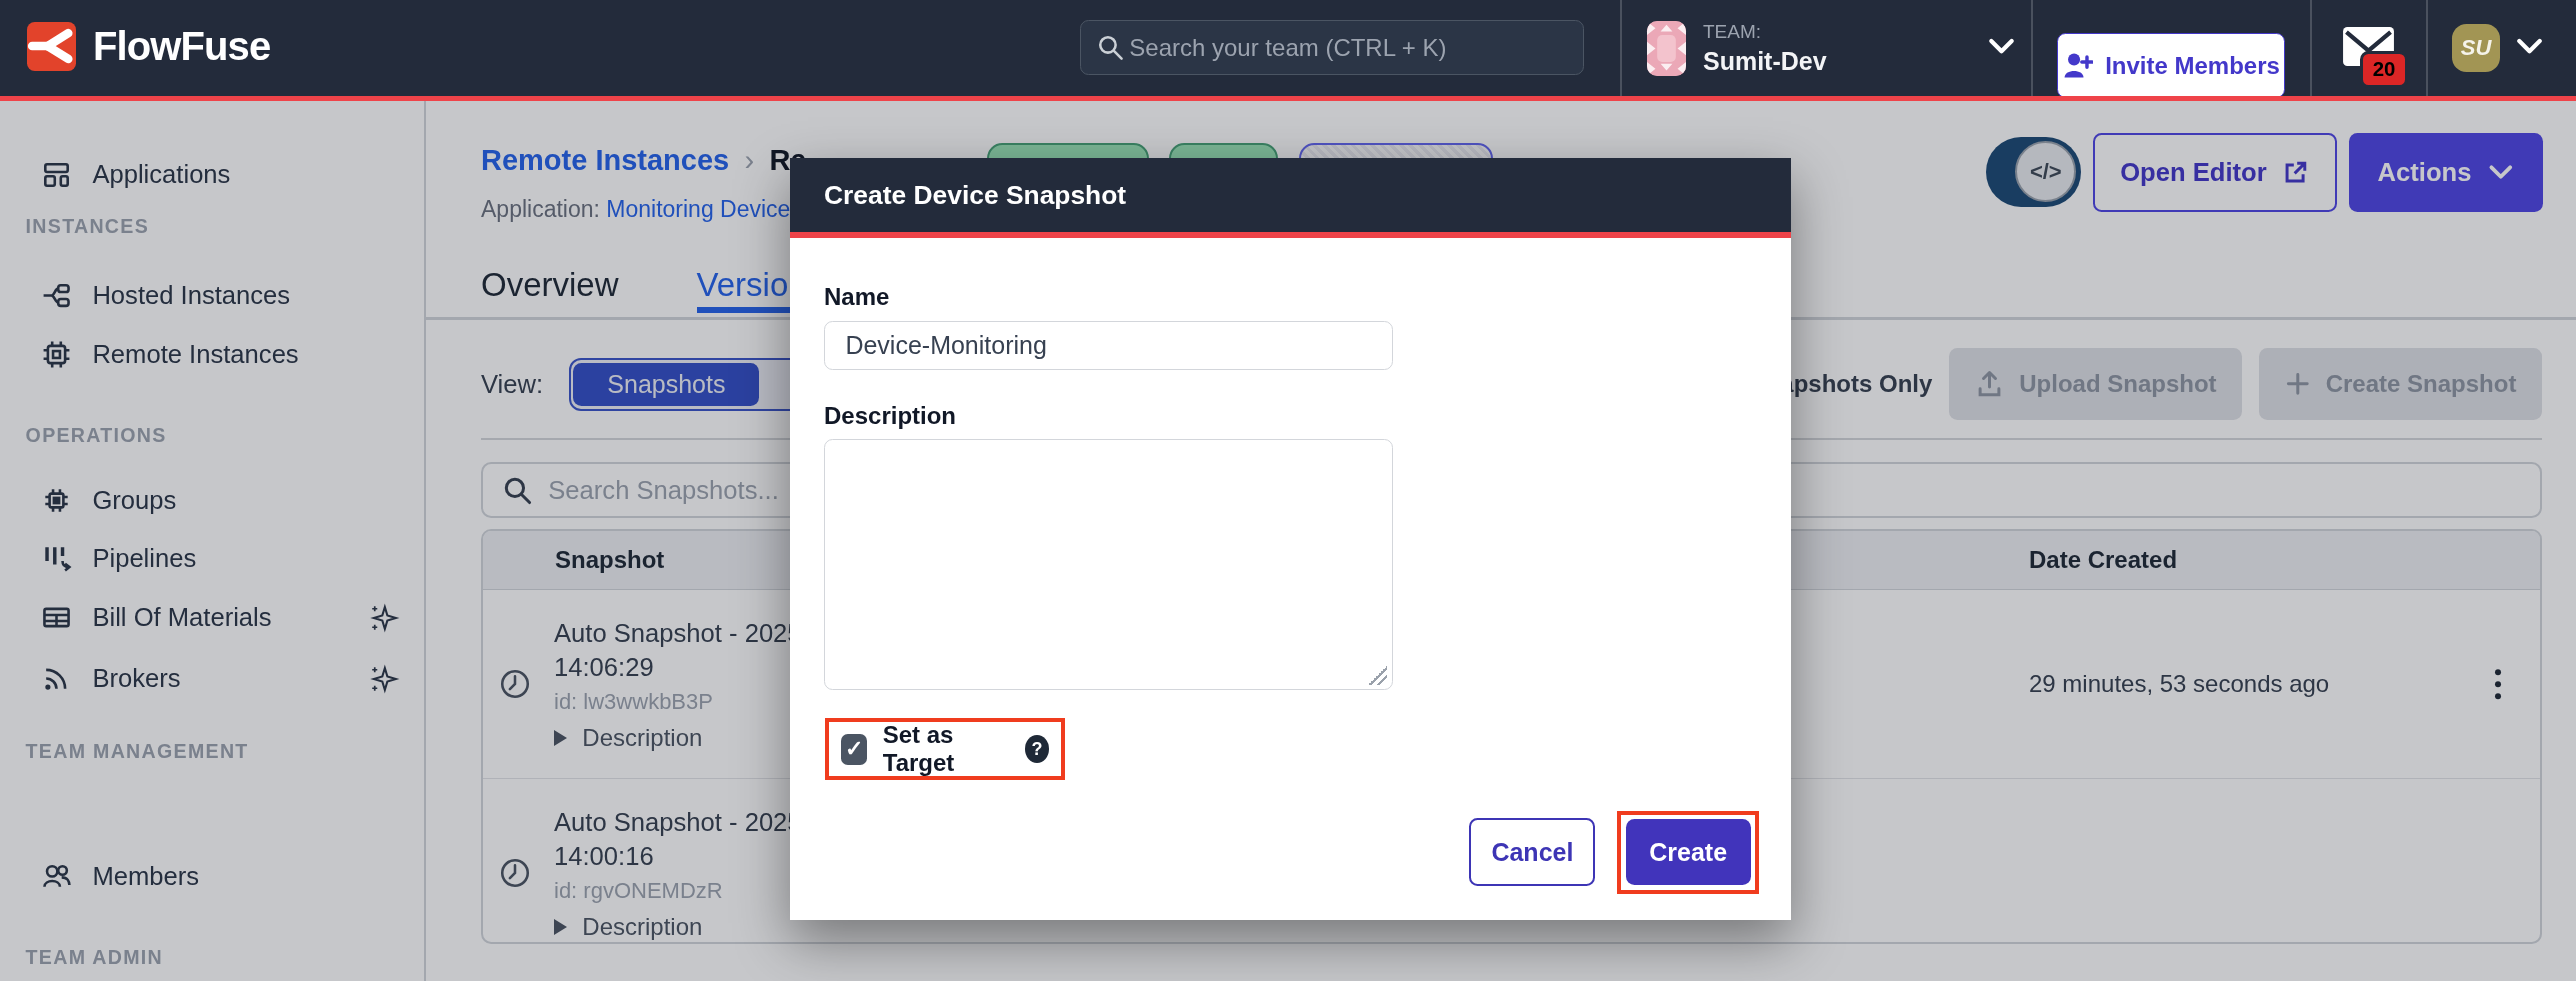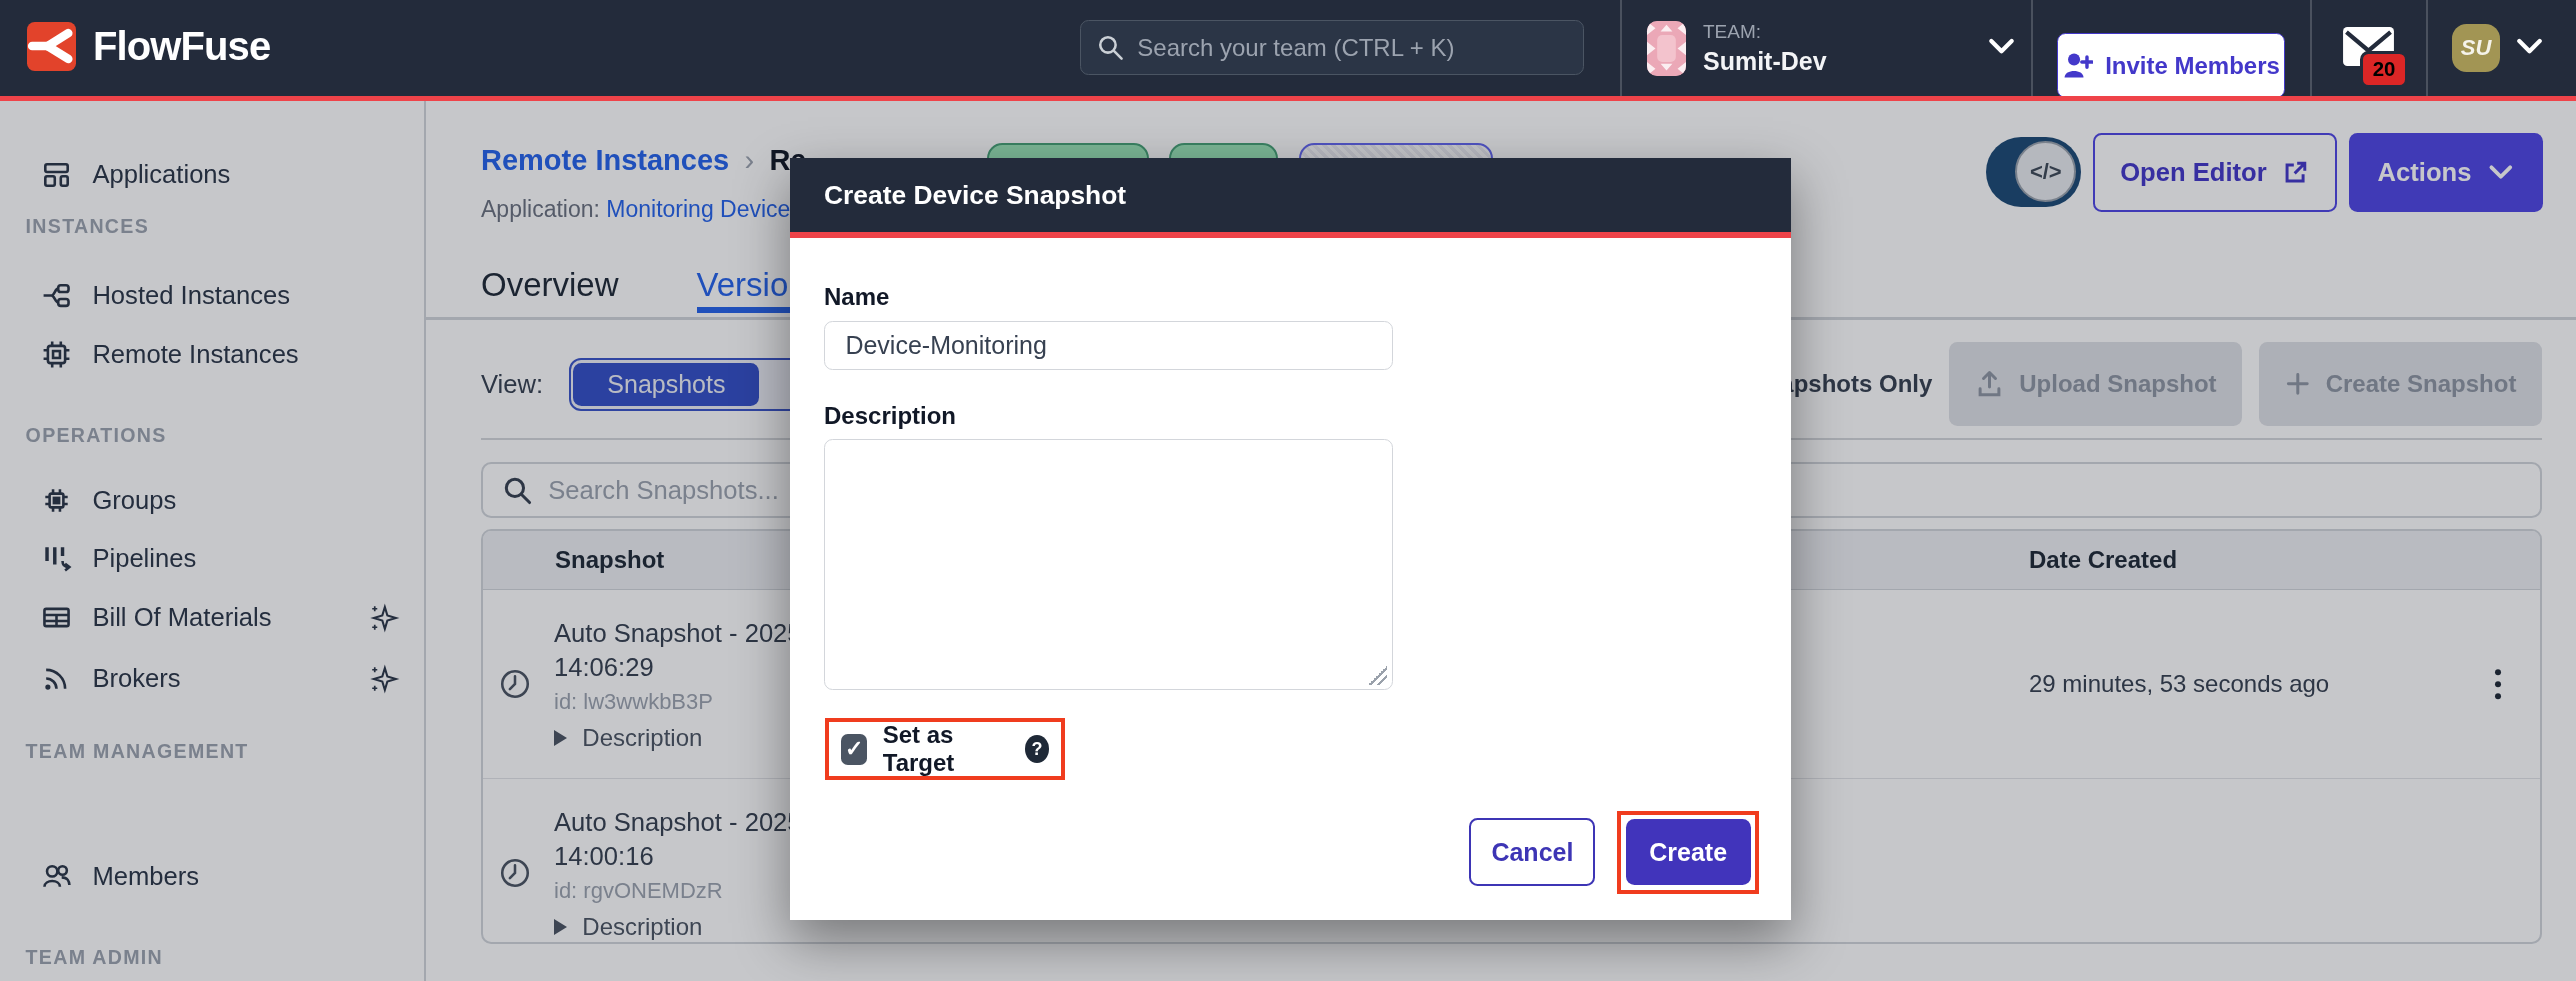--- a/index.html
+++ b/index.html
@@ -11,21 +11,21 @@
   .topbar { position:absolute; left:0; top:0; width:2576px; height:96px;
             background:#232b3b; z-index:20; }
   .redline { position:absolute; left:0; top:96px; width:2576px; height:5.1px;
              background:#ef4349; z-index:21; }
   .logo-wrap { position:absolute; left:27px; top:22px; display:flex; align-items:center; gap:17px; }
   .logo-badge { width:49px; height:49px; background:#e2432b; border-radius:7.7px;
                 display:flex; align-items:center; justify-content:center; }
   .brand-text { color:#fff; font-size:40px; font-weight:700; letter-spacing:-0.9px; }
   .team-search { position:absolute; left:1080px; top:20.4px; width:504px; height:55px;
                  background:#2b3546; border:1.7px solid #4b5563; border-radius:8.5px;
-                 display:flex; align-items:center; padding:0 15.3px; gap:12px; }
+                 display:flex; align-items:center; padding:0 15.3px; gap:4px; }
   .team-search input { background:transparent; border:none; outline:none; color:#e5e7eb;
                        font-size:24px; width:100%; font-family:inherit; }
   .team-search input::placeholder { color:#9ca3af; }
   .hdr-divider { position:absolute; top:0; width:1.7px; height:96px; background:rgba(255,255,255,0.18); }
   .team-block { position:absolute; left:1647px; top:21px; display:flex; gap:17px; }
   .team-avatar { width:39px; height:55px; border-radius:10.2px; background:#eba8b7; overflow:hidden; }
   .team-texts { display:flex; flex-direction:column; justify-content:center; gap:3.4px; }
   .team-label { color:#9ca3af; font-size:19px; }
   .team-name { color:#f3f4f6; font-size:25px; font-weight:600; }
   .chev { display:inline-block; }
@@ -87,21 +87,21 @@
   .view-row { position:absolute; left:55px; top:244px; width:2061px; height:78px;
               display:flex; align-items:center; }
   .view-label { font-size:25.6px; color:#374151; margin-right:25.6px; }
   .seg-group { display:flex; align-items:center; height:53px; background:#eef0f8;
                border:2.6px solid #3b55c9; border-radius:12px; width:392px; }
   .seg-active { margin:2.6px; height:43px; padding:0 34px; background:#3450c8; border-radius:8.5px;
                 color:#eef0f6; font-size:25px; display:flex; align-items:center; }
   .seg-idle { padding:0 36px; color:#6b7280; font-size:25px; }
   .view-right { margin-left:auto; display:flex; align-items:center; gap:17px; }
   .iso-label { font-size:24px; font-weight:600; color:#374151; }
-  .gray-btn { height:84px; padding:0 25.6px; background:#dfe1e6; border-radius:8.5px;
+  .gray-btn { height:72px; padding:0 25.6px; background:#dfe1e6; border-radius:8.5px;
               display:flex; align-items:center; gap:15.3px; color:#8e96a3; font-size:24px; font-weight:700; }
   .divider2 { position:absolute; left:55px; width:2061px; top:337px; height:1.7px; background:#d4d7db; }
   .search-row { position:absolute; left:55px; top:361px; width:2061px; height:56px;
                 border:2.6px solid #d1d5db; border-radius:10.2px; display:flex; align-items:center;
                 padding:0 19px; gap:15.3px; background:#fff; }
   .search-row input { border:none; outline:none; font-size:25.6px; color:#374151; width:100%;
                       font-family:inherit; background:transparent; }
   .search-row input::placeholder { color:#9ca3af; }
   .table { position:absolute; left:55px; top:428px; width:2061px; height:415px;
            border:2.6px solid #d1d5db; border-radius:10.2px; overflow:hidden; background:#fff; }

